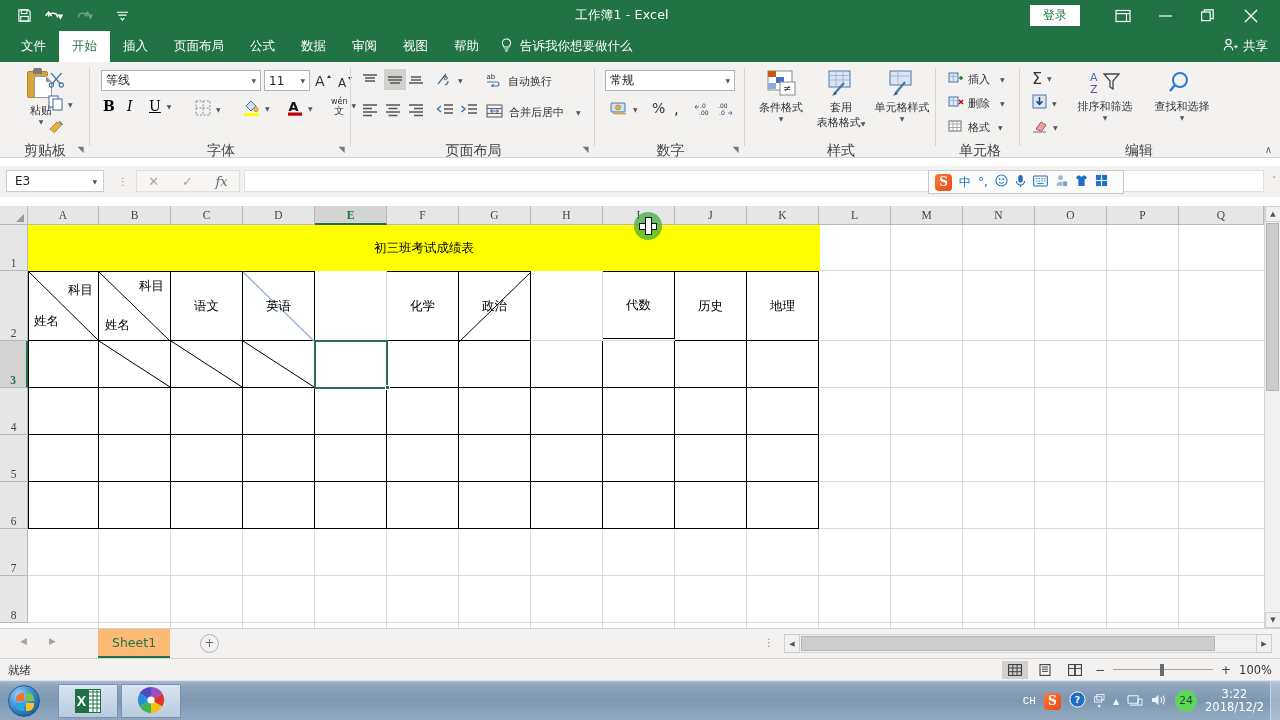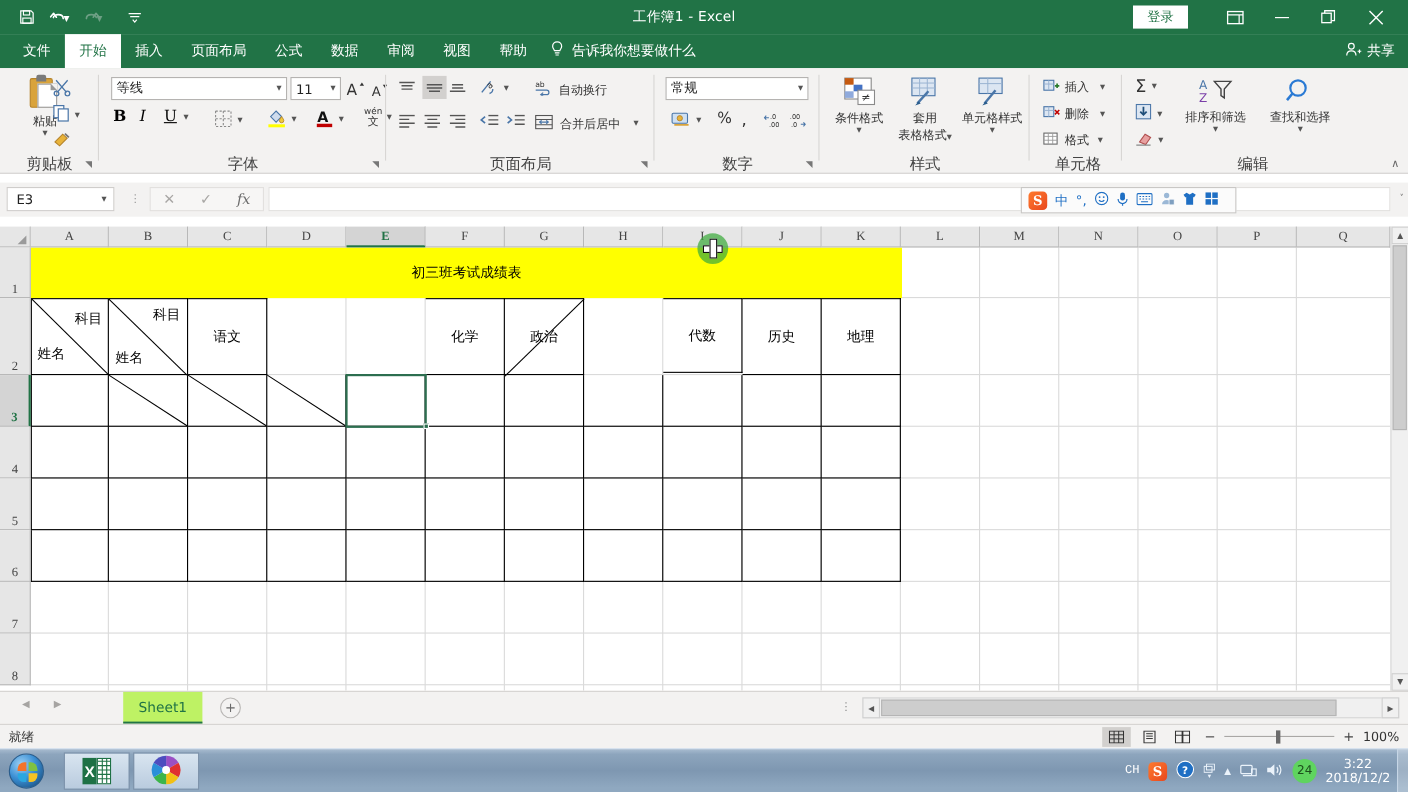--- a/index.html
+++ b/index.html
@@ -188,24 +188,23 @@
   
   .vscroll { position:absolute; right:0; top:0; width:16px; bottom:0; background:#f0f0f0; border-left:1px solid #d6d6d6;}
   .sbbtn { position:absolute; width:16px; height:16px; background:#f0f0f0; border:1px solid #cfcfcf;
            display:flex; align-items:center; justify-content:center; font-size:7px; color:#555;}
   .sbthumb { position:absolute; background:#cdcdcd; border:1px solid #b5b5b5;}
 
   
   .sheettabs { position:absolute; left:0; top:628px; width:1280px; height:30px; background:#f3f2f1; border-top:1px solid #d4d2d0;}
   .navarrows { position:absolute; left:20px; top:7px; display:flex; gap:22px; color:#a6a4a2; font-size:9px;}
   .stab {
-    position:absolute; left:98px; top:0px; height:29px; background:#bef264;
+    position:absolute; left:98px; top:0px; height:29px; background:#fdba74;
     padding:0 14px; display:flex; align-items:center; font-size:12.5px; color:#217346;
     border-bottom:2px solid #217346;
-    margin-left:14px;
   }
   .addsheet { position:absolute; left:200px; top:5px; width:19px; height:19px; border:1px solid #b9b7b5;
               border-radius:50%; color:#6a6a6a; font-size:12px; text-align:center; line-height:17px;}
   .hdots { position:absolute; left:764px; top:8px; color:#8a8a8a; font-size:10px;}
   .hscroll { position:absolute; left:784px; top:5px; right:8px; height:19px; background:#f0f0f0; border:1px solid #d6d6d6;}
   .hthumb { position:absolute; left:16px; top:1px; width:414px; bottom:1px; background:#cdcdcd; border:1px solid #b5b5b5;}
 
   
   .statusbar { position:absolute; left:0; top:658px; width:1280px; height:22px; background:#f3f2f1; border-top:1px solid #d4d2d0;}
   .st-ready { position:absolute; left:8px; top:4px; font-size:11.5px; color:#333; }
@@ -846,20 +845,26 @@
       <div class="tbl-cell" style="left:71px; top:46px; width:72px; height:70px; border-top:1px solid #000;">
         <svg class="diag" width="72" height="70" style="left:0;top:0;">
             <line x1="0" y1="0" x2="71" y2="69" stroke="#000" stroke-width="1"></line>
           </svg>
         <span style="position:absolute; right:6px; top:6px; font-size:12.5px;">科目</span>
         <span style="position:absolute; left:6px; bottom:6px; font-size:12.5px;">姓名</span>
       </div>
       <div class="tbl-cell" style="left:143px; top:46px; width:72px; height:70px; border-top:1px solid #000;">
         <span>语文</span>
       </div>
+      <div class="tbl-cell" style="left:215px; top:46px; width:72px; height:70px; border-top:1px solid #000;">
+        <svg class="diag" width="146" height="70" style="left:0;top:0;overflow:visible;">
+            <line x1="0" y1="0" x2="72" y2="70" stroke="#9db4d8" stroke-width="1.5"></line>
+          </svg>
+        <span style="position:relative;z-index:2;">英语</span>
+      </div>
       <div class="tbl-cell" style="left:359px; top:46px; width:72px; height:70px; border-top:1px solid #000;">
         <span>化学</span>
       </div>
       <div class="tbl-cell" style="left:431px; top:46px; width:72px; height:70px; border-top:1px solid #000;">
         <svg class="diag" width="72" height="70" style="left:0;top:0;">
             <line x1="0" y1="70" x2="72" y2="0" stroke="#000" stroke-width="1"></line>
           </svg>
         <span style="position:relative;z-index:2;">政治</span>
       </div>
       <div class="tbl-cell" style="left:575px; top:46px; width:72px; height:68px; border-top:1px solid #000;">

